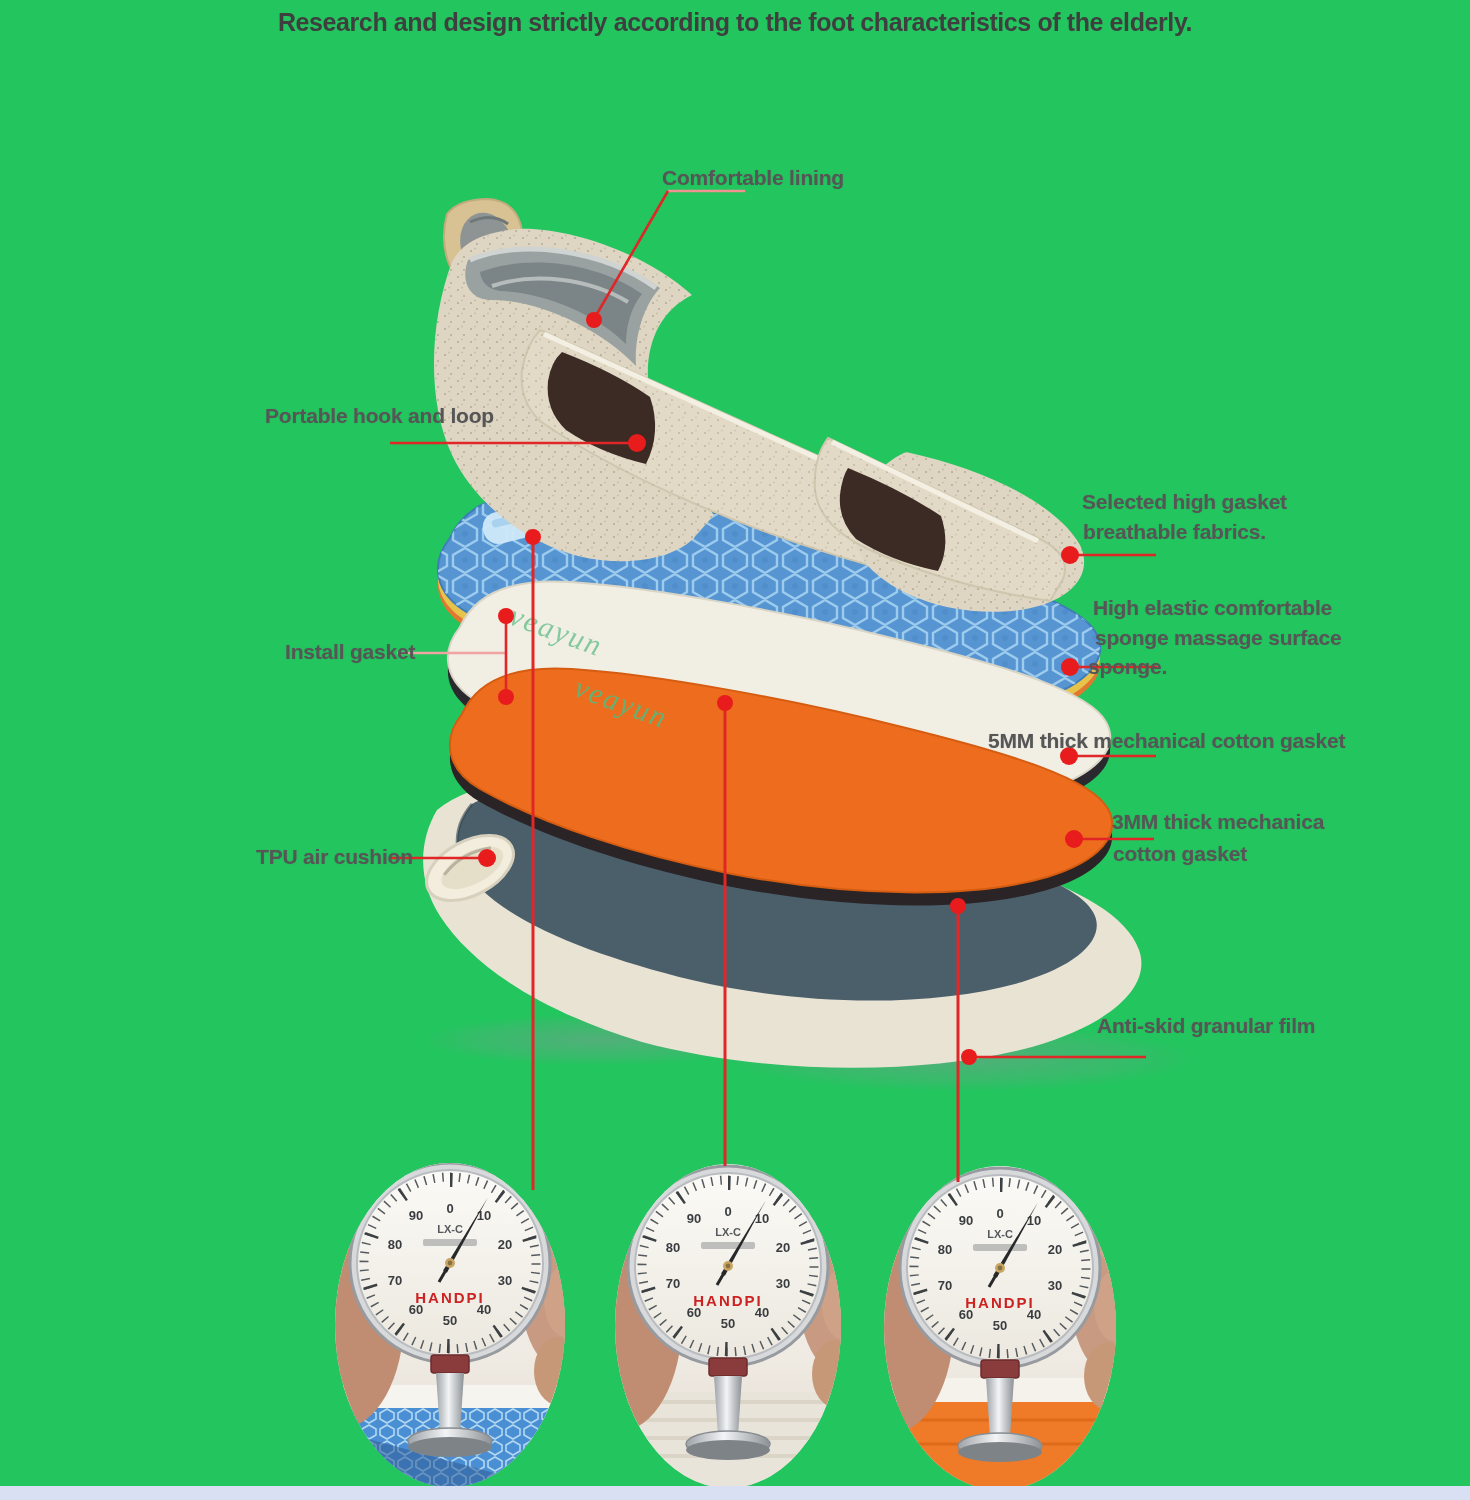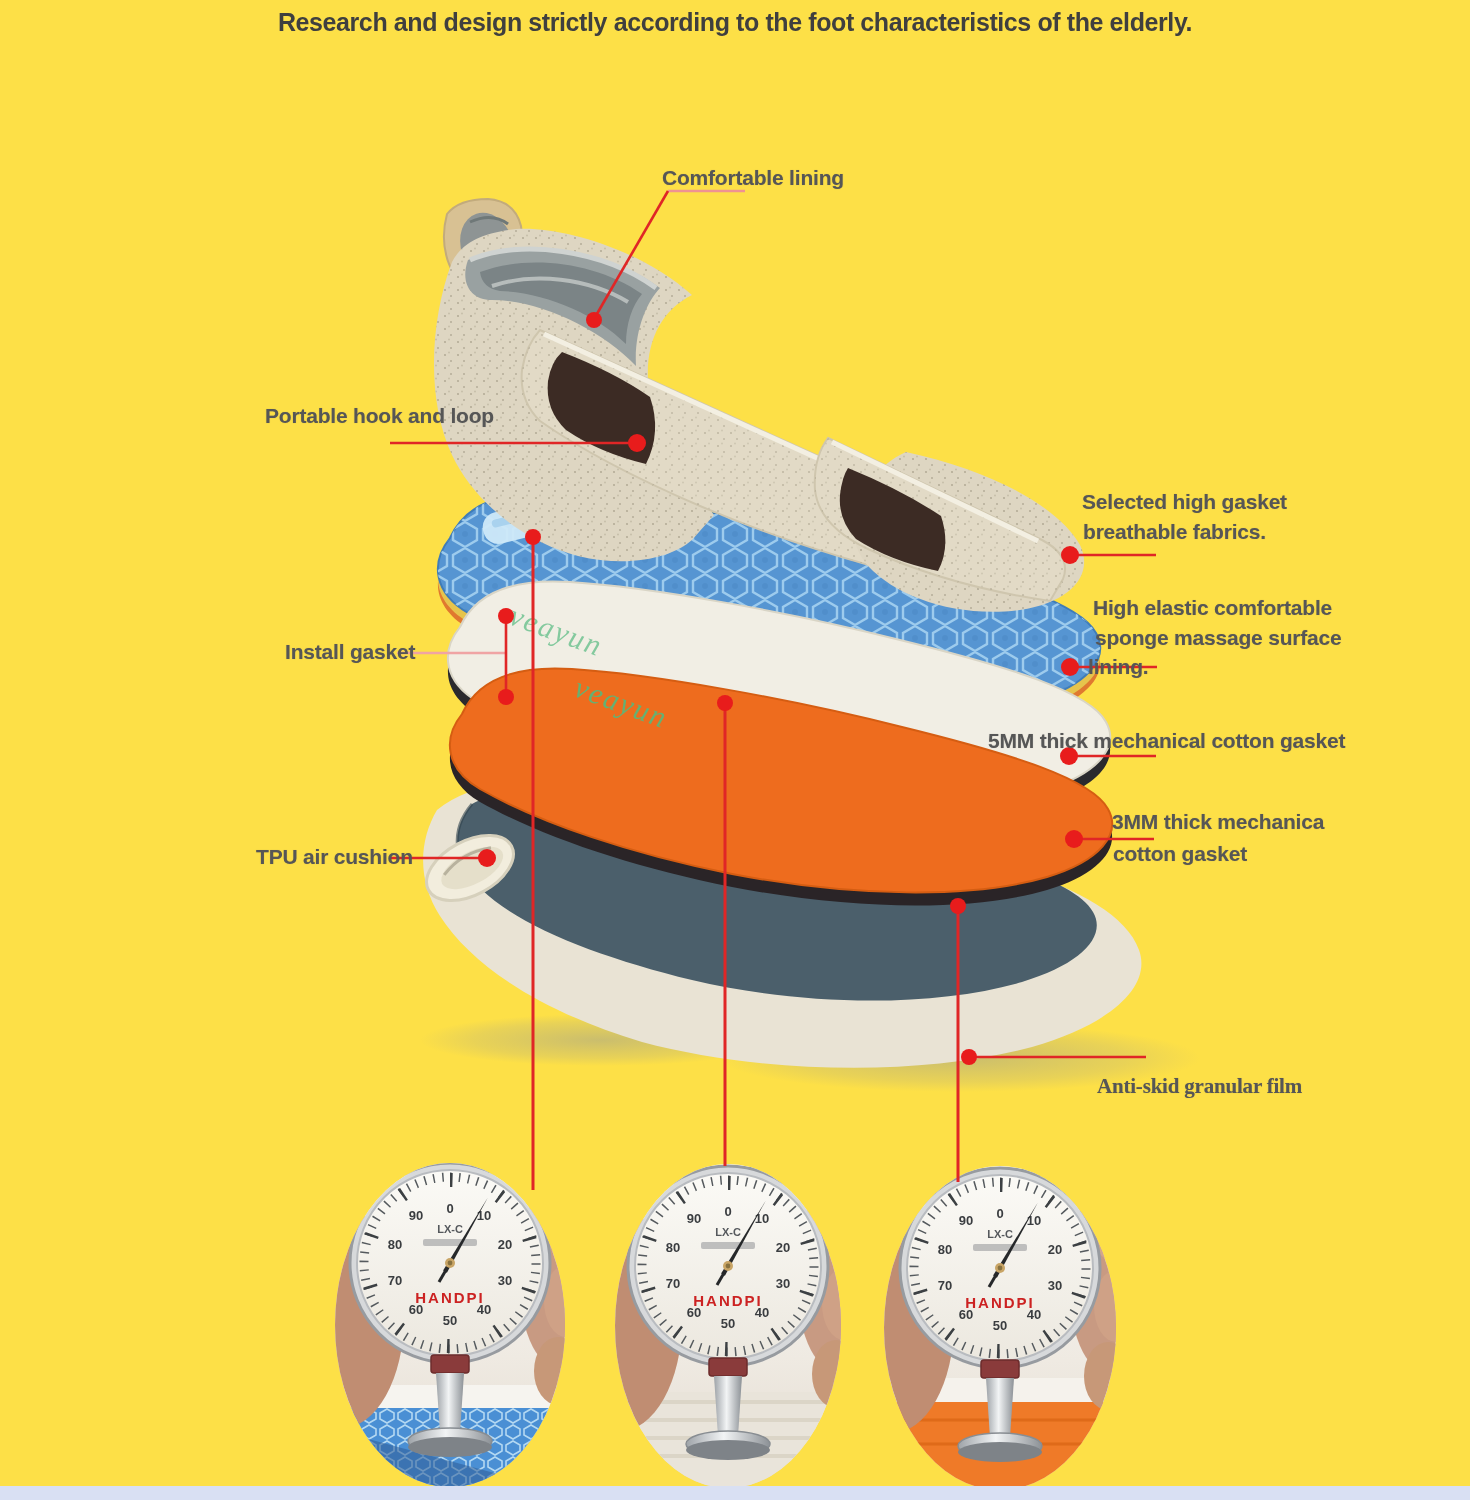--- a/index.html
+++ b/index.html
@@ -1,16 +1,16 @@
 <!DOCTYPE html>
 <html><head>
 <meta charset="utf-8">
 <style>
   html,body{margin:0;padding:0;background:#fff;}
-  .canvas{position:relative;width:1470px;height:1500px;background:#fde047;overflow:hidden;
+  .canvas{position:relative;width:1470px;height:1500px;background:#22c55e;overflow:hidden;
           font-family:"Liberation Sans",sans-serif;}
   .hdr{position:absolute;left:0;width:1470px;text-align:center;color:#3f3f3f;
        font-weight:700;font-size:25px;letter-spacing:-0.4px;}
   .hdr1{top:8px;}
   .hdr2{top:66px;}
   .lbl{position:absolute;color:#565656;font-weight:700;font-size:21px;letter-spacing:-0.2px;
        white-space:nowrap;text-shadow:0 0 1px rgba(90,90,90,.35);}
   svg.scene{position:absolute;left:0;top:0;}
   .footer-strip{position:absolute;left:0;top:1486px;width:1470px;height:14px;background:#d9e0f3;}
 </style>
@@ -271,27 +271,27 @@
   </svg>
 
   <div class="lbl" style="left:662px;top:166px;">Comfortable lining</div>
   <div class="lbl" style="left:265px;top:404px;">Portable hook and loop</div>
 
   <div class="lbl" style="left:1082px;top:490px;">Selected high gasket</div>
   <div class="lbl" style="left:1083px;top:520px;">breathable fabrics.</div>
 
   <div class="lbl" style="left:1093px;top:596px;">High elastic comfortable</div>
   <div class="lbl" style="left:1095px;top:626px;">sponge massage surface</div>
-  <div class="lbl" style="left:1088px;top:655px;">lining.</div>
+  <div class="lbl" style="left:1088px;top:655px;">sponge.</div>
 
   <div class="lbl" style="left:285px;top:640px;">Install gasket</div>
 
   <div class="lbl" style="left:988px;top:729px;">5MM thick mechanical cotton gasket</div>
 
   <div class="lbl" style="left:1112px;top:810px;">3MM thick mechanica</div>
   <div class="lbl" style="left:1113px;top:842px;text-align:center;">cotton gasket</div>
 
   <div class="lbl" style="left:256px;top:845px;">TPU air cushion</div>
 
-  <div class="lbl" style="left:1097px;top:1074px;font-family:Liberation Serif, serif;">Anti-skid granular film</div>
+  <div class="lbl" style="left:1097px;top:1014px;">Anti-skid granular film</div>
 
   <div class="footer-strip"></div>
 </div>
 
 </body></html>

